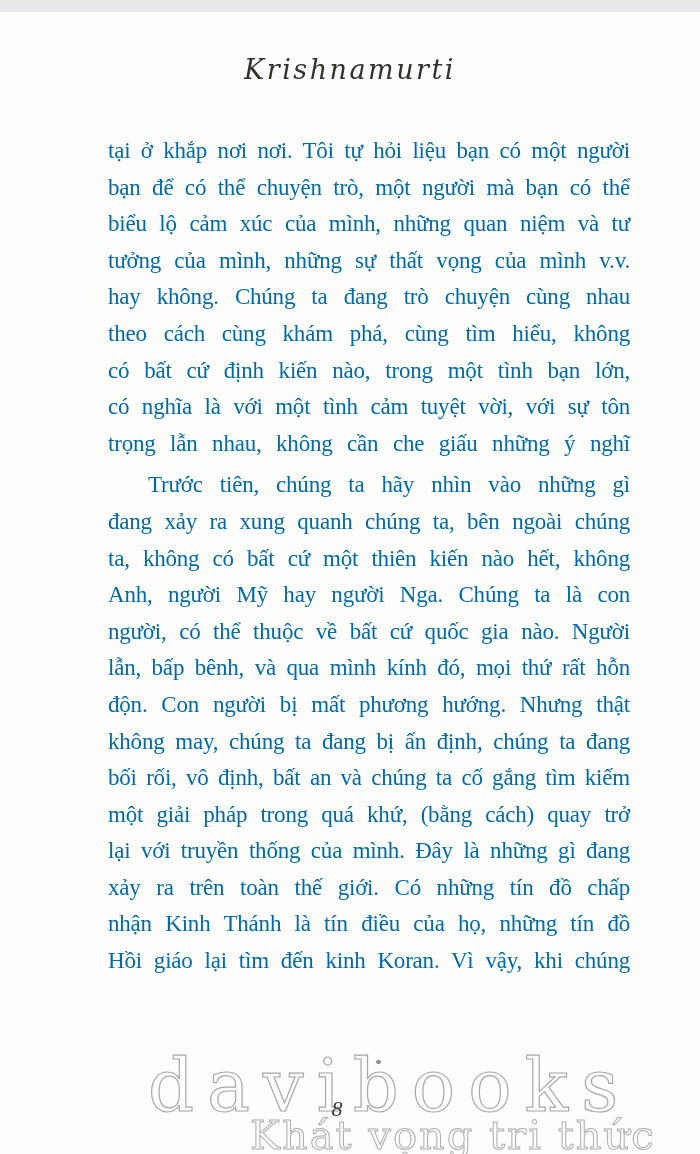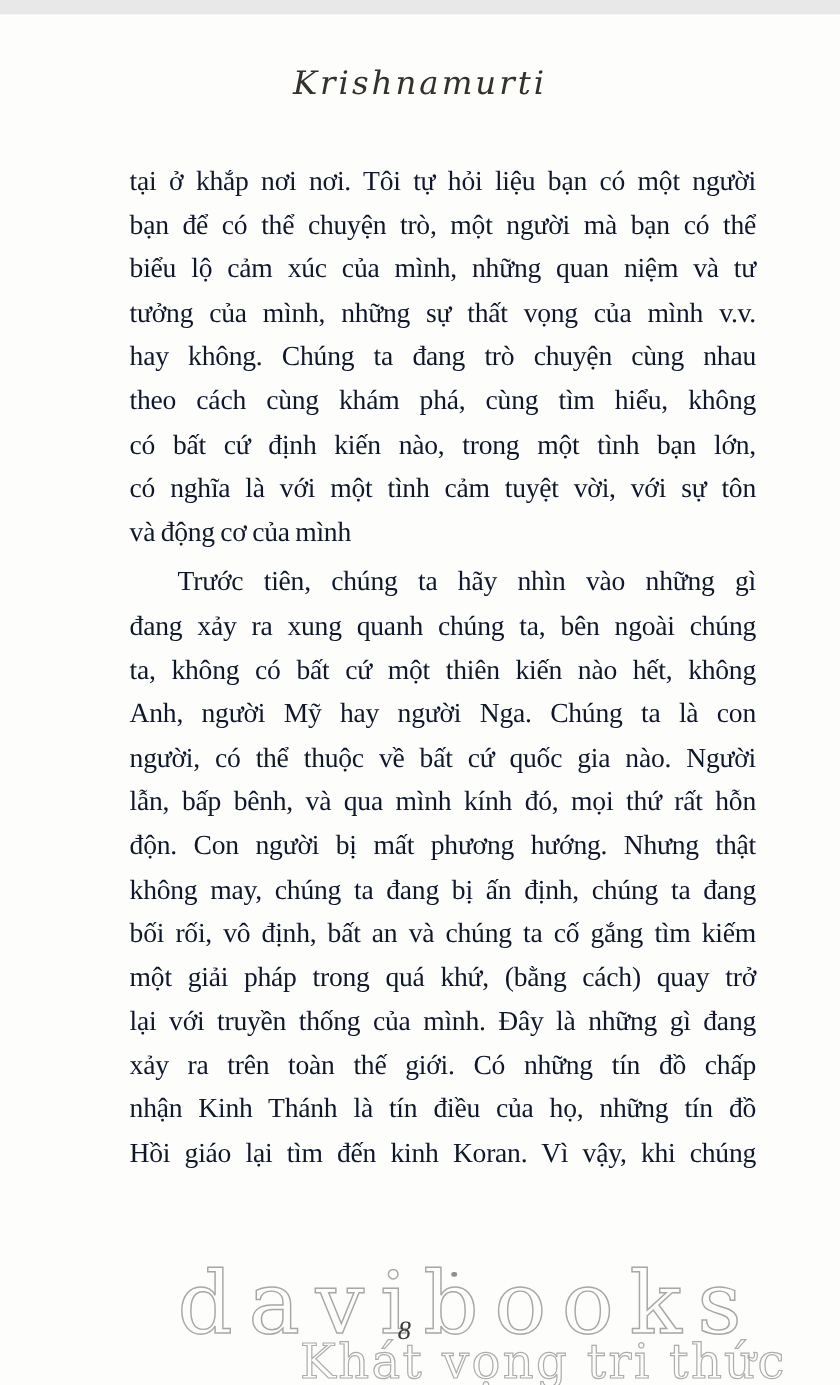--- a/index.html
+++ b/index.html
@@ -27,21 +27,21 @@
     font-weight: 400;
     font-size: 27px;
     letter-spacing: 2.5px;
     color: #34312d;
   }
   .body-text {
     position: absolute;
     top: 121px;
     left: 108px;
     width: 522px;
-    color: #0f172a;
+    color: #0369a1;
     font-size: 23px;
     line-height: 36.6px;
     letter-spacing: -0.2px;
     word-spacing: -1px;
   }
   .paragraph { margin: 0; }
   .paragraph + .paragraph { margin-top: 5px; }
   .line {
     text-align: justify;
     text-align-last: justify;
@@ -102,21 +102,21 @@
   <div class="body-text">
       <div class="paragraph">
         <div class="line">tại ở khắp nơi nơi. Tôi tự hỏi liệu bạn có một người</div>
         <div class="line">bạn để có thể chuyện trò, một người mà bạn có thể</div>
         <div class="line">biểu lộ cảm xúc của mình, những quan niệm và tư</div>
         <div class="line">tưởng của mình, những sự thất vọng của mình v.v.</div>
         <div class="line">hay không. Chúng ta đang trò chuyện cùng nhau</div>
         <div class="line">theo cách cùng khám phá, cùng tìm hiểu, không</div>
         <div class="line">có bất cứ định kiến nào, trong một tình bạn lớn,</div>
         <div class="line">có nghĩa là với một tình cảm tuyệt vời, với sự tôn</div>
-        <div class="line last-short">và động cơ của mình</div>
+        <div class="line">trọng lẫn nhau, không cần che giấu những ý nghĩ</div>
       </div>
       <div class="paragraph">
         <div class="line indent">Trước tiên, chúng ta hãy nhìn vào những gì</div>
         <div class="line">đang xảy ra xung quanh chúng ta, bên ngoài chúng</div>
         <div class="line">ta, không có bất cứ một thiên kiến nào hết, không</div>
         <div class="line">Anh, người Mỹ hay người Nga. Chúng ta là con</div>
         <div class="line">người, có thể thuộc về bất cứ quốc gia nào. Người</div>
         <div class="line">lẫn, bấp bênh, và qua mình kính đó, mọi thứ rất hỗn</div>
         <div class="line">độn. Con người bị mất phương hướng. Nhưng thật</div>
         <div class="line">không may, chúng ta đang bị ấn định, chúng ta đang</div>

